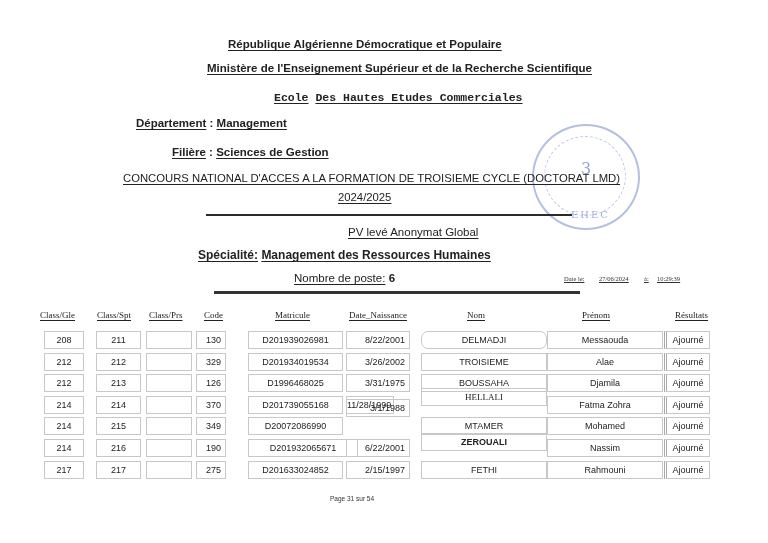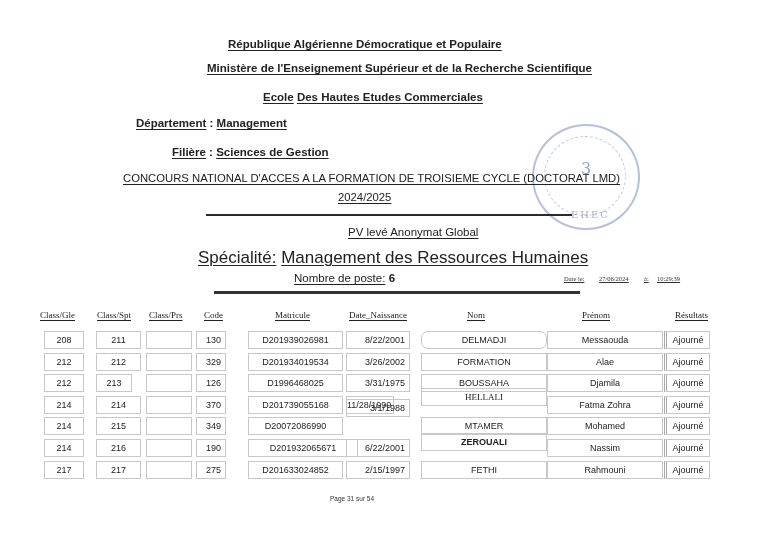--- a/index.html
+++ b/index.html
@@ -29,21 +29,21 @@
     }
     .cell.dbl { border-left:3px double #aaa; }
     .meta { position:absolute; top:275px; font-size:6.5px; color:#333; text-decoration:underline; font-family:"Liberation Serif", serif; }
     .footer { position:absolute; left:330px; top:495px; font-size:6.5px; color:#333; }
   </style>
 </head>
 <body>
 
 <div class="abs hdr u" style="left:228px;top:38px;">République Algérienne Démocratique et Populaire</div>
 <div class="abs hdr u" style="left:207px;top:62px;">Ministère de l'Enseignement Supérieur et de la Recherche Scientifique</div>
-<div class="abs hdr" style="left:263px;top:91px;">
+<div class="abs hdr" style="left:274px;top:91px;font-family:Liberation Mono, monospace;">
   <span class="u">Ecole</span>
   <span class="u">Des Hautes Etudes Commerciales</span>
 </div>
 <div class="abs hdr" style="left:136px;top:117px;">
   <span class="u">Département</span>
   <span>:</span>
   <span class="u">Management</span>
 </div>
 <div class="abs hdr" style="left:172px;top:146px;">
   <span class="u">Filière</span>
@@ -56,21 +56,21 @@
     <div class="stamp-num">3</div>
     <div class="stamp-txt">EHEC</div>
   </div>
 </div>
 
 <div class="abs u" style="left:123px;top:172px;font-size:11.3px;color:#222;">CONCOURS NATIONAL D'ACCES A LA FORMATION DE TROISIEME CYCLE (DOCTORAT LMD)</div>
 <div class="abs u" style="left:338px;top:191px;font-size:11.3px;color:#222;">2024/2025</div>
 <div class="rule" style="left:206px;top:214px;width:366px;"></div>
 
 <div class="abs u" style="left:348px;top:226px;font-size:11.5px;color:#222;">PV levé Anonymat Global</div>
-<div class="abs" style="left:198px;top:248px;font-size:17px;color:#222;">
+<div class="abs" style="left:198px;top:248px;font-size:12px;color:#222;font-weight:bold;">
   <span class="u">Spécialité:</span>
   <span class="u">Management des Ressources Humaines</span>
 </div>
 <div class="abs" style="left:294px;top:272px;font-size:11.5px;color:#222;">
   <span class="u">Nombre de poste:</span>
   <span style="font-weight:bold;">6</span>
 </div>
 <div class="meta" style="left:564px;">Date le:</div>
 <div class="meta" style="left:599px;">27/06/2024</div>
 <div class="meta" style="left:644px;">à:</div>
@@ -99,27 +99,27 @@
       <div class="cell" style="left: 547px; top: 331px; width: 116px;">Messaouda</div>
       <div class="cell dbl" style="left: 664px; top: 331px; width: 46px;">Ajourné</div>
     </div>
     <div>
       <div class="cell" style="left: 44px; top: 353px; width: 40px;">212</div>
       <div class="cell" style="left: 96px; top: 353px; width: 45px;">212</div>
       <div class="cell" style="left: 146px; top: 353px; width: 46px;"></div>
       <div class="cell" style="left: 196px; top: 353px; width: 30px; text-align: right; padding-right: 4px;">329</div>
       <div class="cell" style="left: 248px; top: 353px; width: 95px;">D201934019534</div>
       <div class="cell" style="left: 346px; top: 353px; width: 64px; text-align: right; padding-right: 4px;">3/26/2002</div>
-      <div class="cell" style="left: 421px; top: 353px; width: 126px;">FORMATION</div>
+      <div class="cell" style="left: 421px; top: 353px; width: 126px;">TROISIEME</div>
       <div class="cell" style="left: 547px; top: 353px; width: 116px;">Alae</div>
       <div class="cell dbl" style="left: 664px; top: 353px; width: 46px;">Ajourné</div>
     </div>
     <div>
       <div class="cell" style="left: 44px; top: 374px; width: 40px;">212</div>
-      <div class="cell" style="left: 96px; top: 374px; width: 36px;">213</div>
+      <div class="cell" style="left: 96px; top: 374px; width: 45px;">213</div>
       <div class="cell" style="left: 146px; top: 374px; width: 46px;"></div>
       <div class="cell" style="left: 196px; top: 374px; width: 30px; text-align: right; padding-right: 4px;">126</div>
       <div class="cell" style="left: 248px; top: 374px; width: 95px;">D1996468025</div>
       <div class="cell" style="left: 346px; top: 374px; width: 64px; text-align: right; padding-right: 4px;">3/31/1975</div>
       <div class="cell" style="left: 421px; top: 374px; width: 126px;">BOUSSAHA</div>
       <div class="cell" style="left: 547px; top: 374px; width: 116px;">Djamila</div>
       <div class="cell dbl" style="left: 664px; top: 374px; width: 46px;">Ajourné</div>
     </div>
     <div>
       <div class="cell" style="left: 44px; top: 396px; width: 40px;">214</div>

